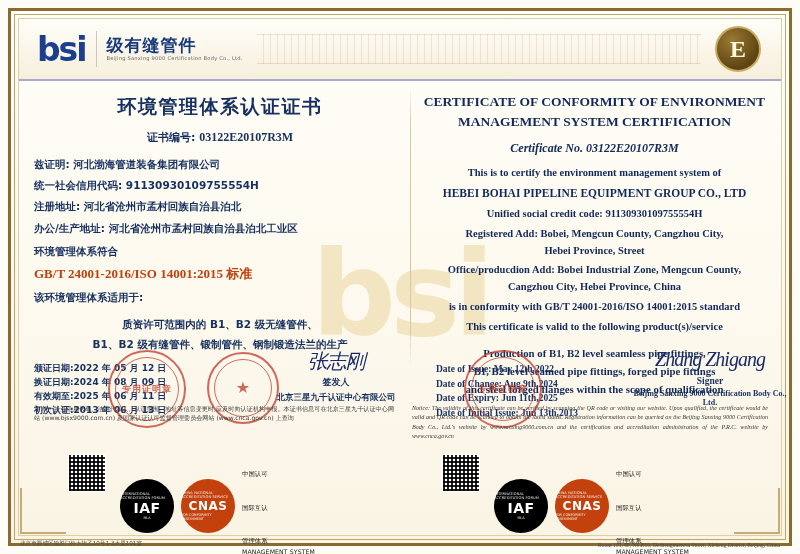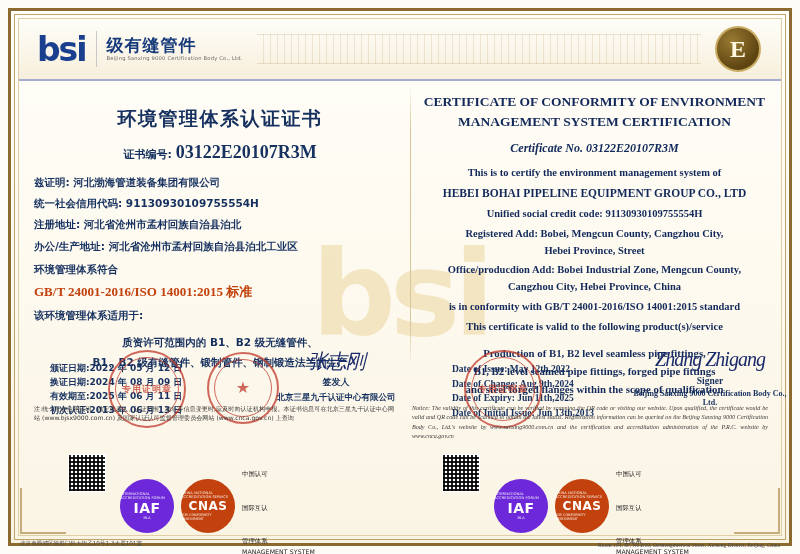--- a/index.html
+++ b/index.html
@@ -101,29 +101,29 @@
   }
   .col-left { width: 386px; padding: 0 4px 0 10px; }
   .col-sep { width: 1px; background: linear-gradient(180deg, transparent, #d8c79a 15%, #d8c79a 85%, transparent); }
   .col-right { flex: 1; padding: 0 10px 0 12px; text-align: center; }
 
   .cn-title {
     text-align: center;
     font-family: "DejaVu Sans", sans-serif;
     font-size: 19px; font-weight: bold; color: #16305f;
     letter-spacing: 1.5px;
-    margin: 20px 0 10px;
+    margin: 8px 0 10px;
   }
   .cn-certno {
     text-align: center;
     font-family: "DejaVu Sans", sans-serif;
     font-size: 11px; color: #16305f; font-weight: bold;
     margin-bottom: 12px;
   }
-  .cn-certno .num { font-family: "Liberation Serif", serif; font-size: 18px; }
+  .cn-certno .num { font-family: "Liberation Serif", serif; font-size: 12px; }
   .cn-row {
     font-family: "DejaVu Sans", sans-serif;
     font-size: 10.5px; color: #16305f; font-weight: bold;
     margin: 0 0 7px 0; line-height: 1.35;
   }
   .cn-row .lbl { color: #16305f; }
   .cn-section {
     font-family: "DejaVu Sans", sans-serif;
     font-size: 10.5px; font-weight: bold; color: #16305f;
     margin: 10px 0 6px;
@@ -163,21 +163,21 @@
   .en-line.big { font-size: 11.5px; }
   .en-gap { height: 7px; }
   .en-scope {
     font-family: "Liberation Serif", serif;
     font-size: 10.8px; font-weight: bold; color: #12295a;
     line-height: 1.65;
   }
 
   
   .dates {
-    position: absolute; top: 362px; left: 40px; right: 24px; height: 60px;
+    position: absolute; top: 362px; left: 24px; right: 24px; height: 60px;
   }
   .dates-left { position: absolute; left: 10px; top: 0; width: 230px; }
   .dates-right { position: absolute; left: 412px; top: 0; width: 250px; }
   .date-line {
     font-family: "DejaVu Sans", sans-serif;
     font-size: 9px; font-weight: bold; color: #16305f;
     line-height: 1.55; white-space: nowrap;
   }
   .date-line.en { font-family: "Liberation Serif", serif; font-size: 9.5px; }
 
@@ -243,21 +243,21 @@
 
   
   .accred {
     position: absolute; left: 24px; right: 24px; top: 446px; height: 62px;
   }
   .ac-group { position: absolute; display: flex; align-items: center; gap: 7px; }
   .ac-group.left { left: 96px; top: 0; }
   .ac-group.right { left: 470px; top: 0; }
   .ac-badge {
     width: 54px; height: 54px; border-radius: 50%;
-    background: #6d28d9; color: #fff;
+    background: #000000; color: #fff;
     display: flex; flex-direction: column; align-items: center; justify-content: center;
     font-family: "DejaVu Sans", sans-serif;
   }
   .ac-badge .b-top { font-size: 3.6px; letter-spacing: .1px; opacity:.9; }
   .ac-badge .b-main { font-size: 14px; font-weight: bold; letter-spacing: .5px; }
   .ac-badge .b-bot { font-size: 3.4px; opacity:.9; }
   .ac-badge.cnas { background: #c2410c; }
   .ac-badge.cnas .b-main { font-size: 12px; }
   .ac-text {
     font-family: "DejaVu Sans", sans-serif;

